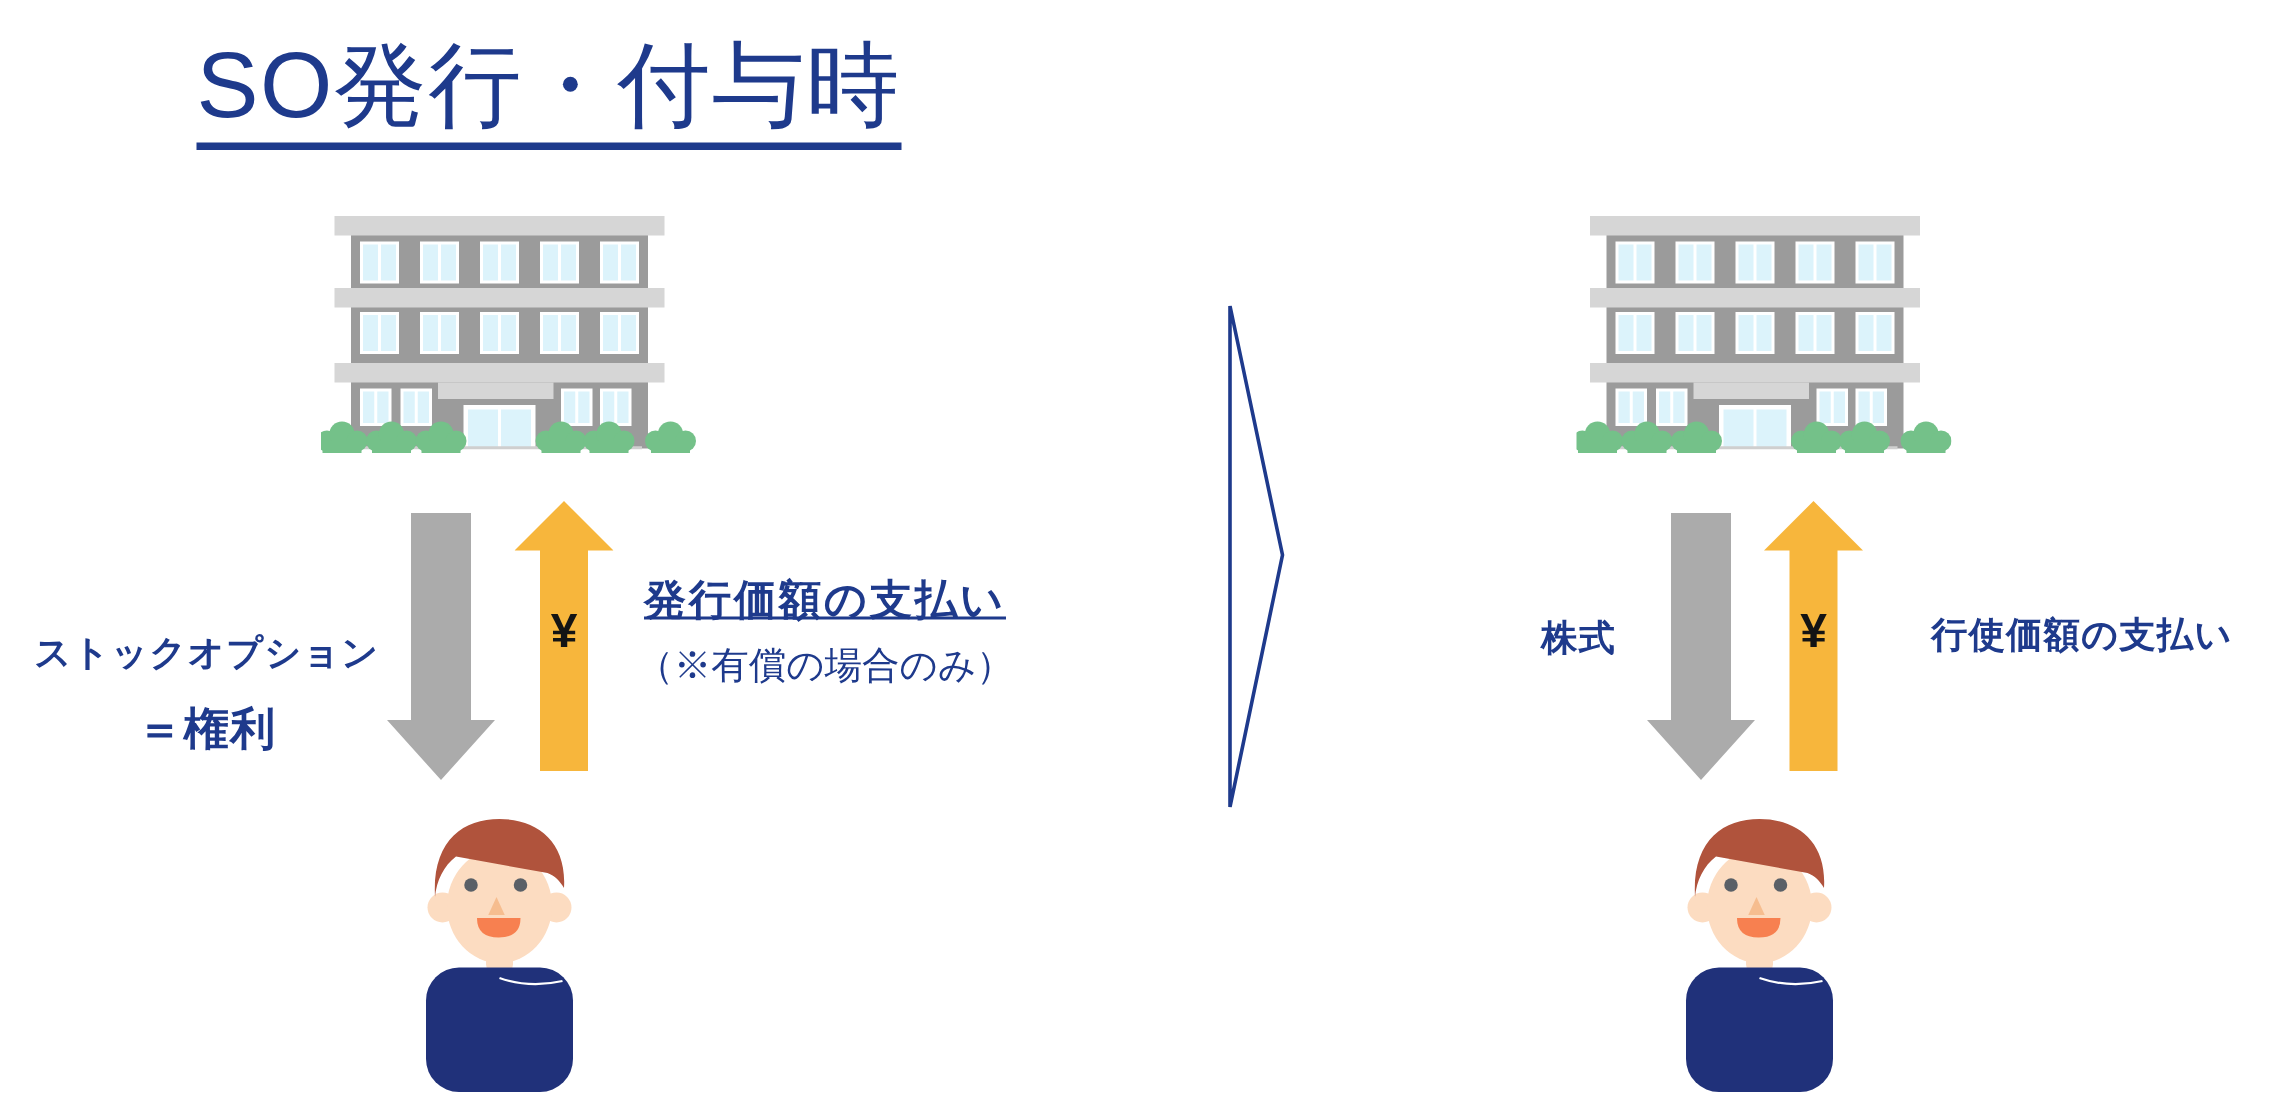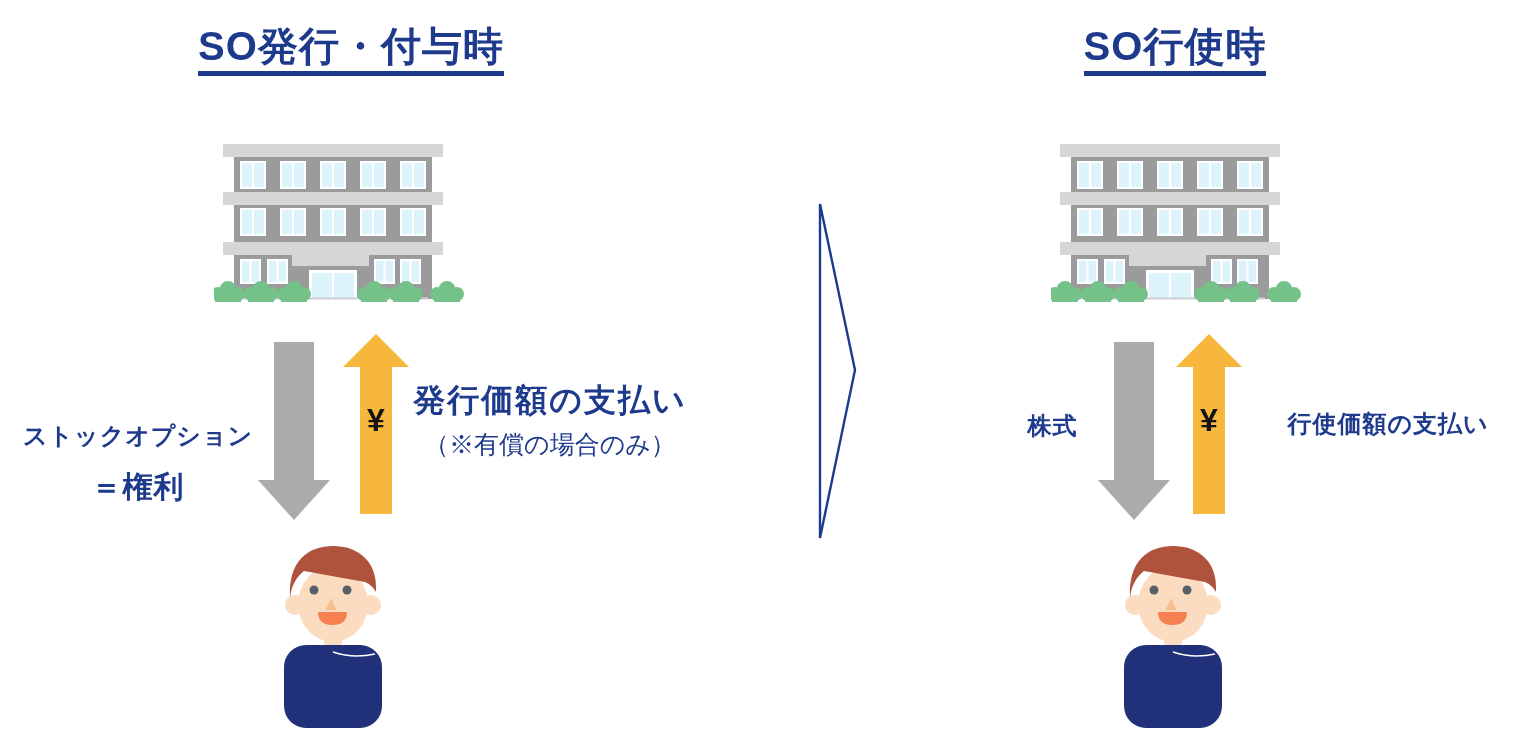--- a/index.html
+++ b/index.html
@@ -25,41 +25,41 @@
   html,body{background:#ffffff;}
   body{font-family:"Liberation Sans", sans-serif;}
   .canvas{
     position:relative;
     width:1526px;height:744px;
     background:#ffffff;
     overflow:hidden;
   }
   .abs{position:absolute;}
   .title{
-    font-size:40px;
-    font-weight:700;
+    font-size:62px;
+    font-weight:400;
     color:var(--navy-text);
     text-align:center;
     line-height:1.1;
     letter-spacing:1px;
     white-space:nowrap;
   }
   .title .underlined{
     display:inline-block;
     border-bottom:5px solid var(--navy-text);
     padding-bottom:3px;
   }
   .label{
     color:var(--navy-text);
     text-align:center;
     white-space:nowrap;
   }
   .label-bold-24{font-size:24px;font-weight:800;letter-spacing:1px;line-height:28px;}
   .label-bold-26{font-size:30px;font-weight:800;letter-spacing:1px;line-height:30px;margin-top:22px;}
-  .label-bold-28{font-size:32px;font-weight:800;letter-spacing:2px;line-height:32px;}
+  .label-bold-28{font-size:28px;font-weight:800;letter-spacing:2px;line-height:32px;text-decoration:underline;}
   .label-reg-27{font-size:25px;font-weight:400;letter-spacing:0px;line-height:32px;margin-top:12px;}
   .label-bold-30{font-size:24px;font-weight:800;letter-spacing:1px;line-height:34px;}
   .yen{
     font-size:32px;
     font-weight:700;
     color:var(--yen-black);
     text-align:center;
     line-height:34px;
   }
   
@@ -224,23 +224,20 @@
       <path class="collar" d="M 50,107 Q 70,114 92,109"></path>
     </svg>
   </div>
 
   <svg class="abs" style="left:818px;top:202px;" width="40" height="338" viewBox="0 0 40 338">
     <polygon class="chev" points="2,2 37,168 2,336"></polygon>
   </svg>
 
   <div class="abs" style="left:763px;top:0;width:763px;height:744px;">
 
-    <div class="abs title" style="left:192px;top:24px;width:440px;">
-      <span class="underlined">SO行使時</span>
-    </div>
 
     <svg class="abs" style="left:288px;top:137px;" width="250" height="170" viewBox="0 0 250 170">
       <g>
         <rect class="f-body" x="20" y="13" width="198" height="149"></rect>
         <rect class="f-band" x="9" y="7" width="220" height="13"></rect>
         <rect class="f-band" x="9" y="55" width="220" height="13"></rect>
         <rect class="f-band" x="9" y="105" width="220" height="13"></rect>
       </g>
       <g>
         <rect class="f-frame" x="26" y="24" width="26" height="28"></rect>

